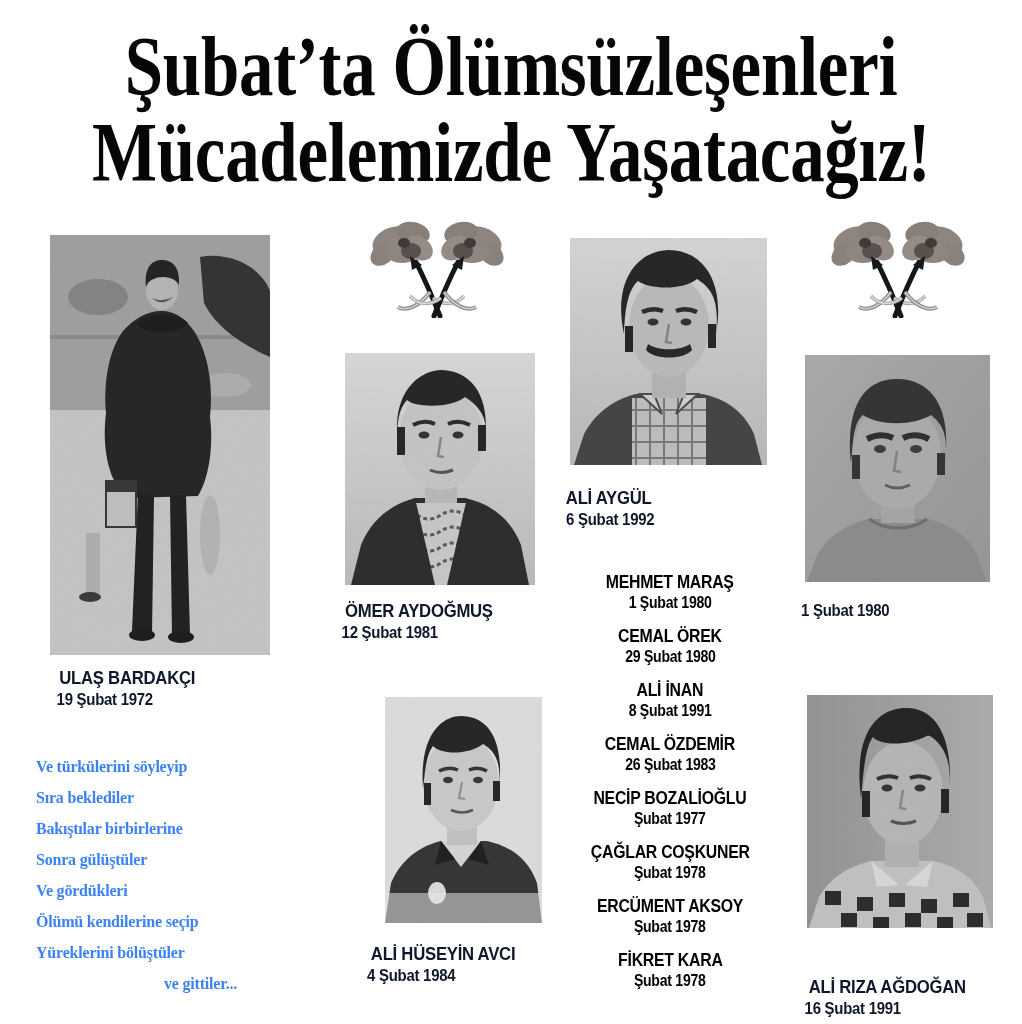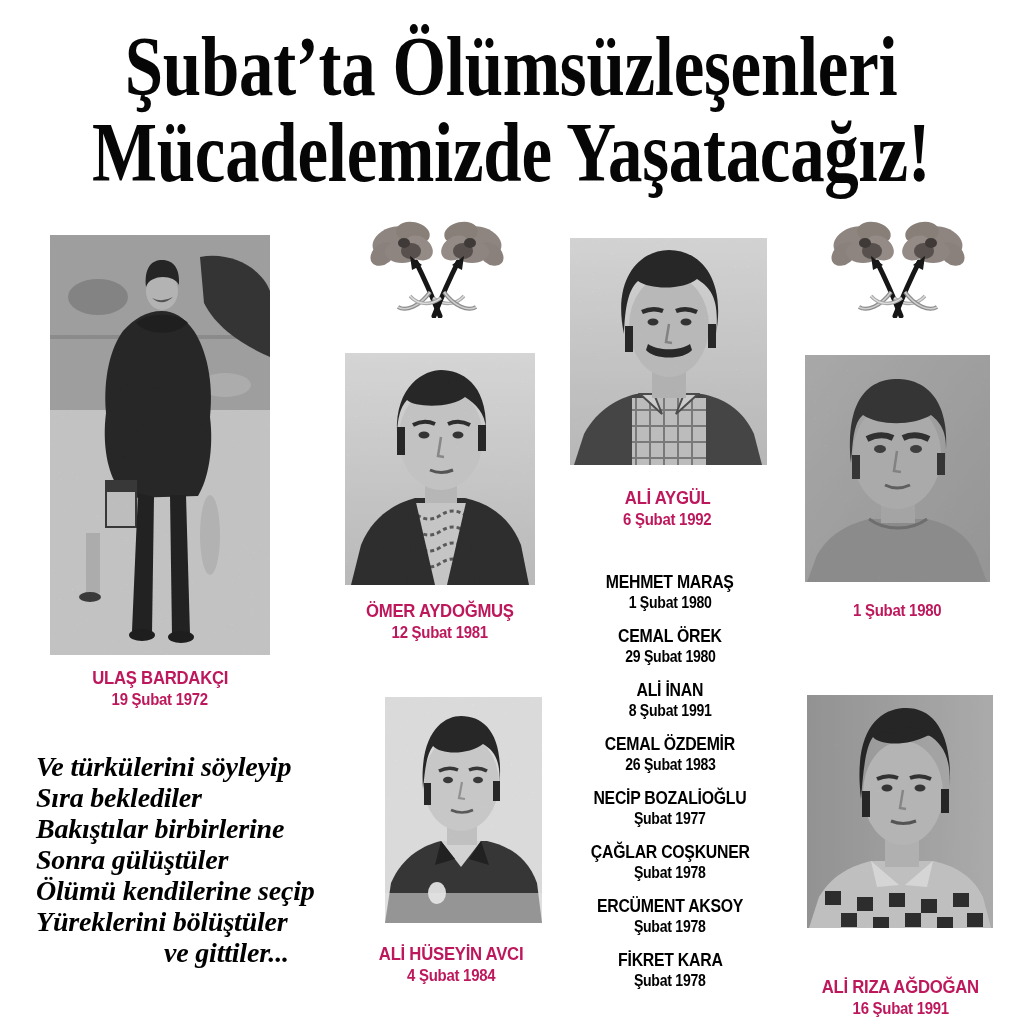--- a/index.html
+++ b/index.html
@@ -22,40 +22,40 @@
   .ph-avci   {left:385px;top:697px;width:157px;height:226px;}
   .ph-agdogan{left:807px;top:695px;width:186px;height:233px;}
 
   
   .carn{position:absolute;width:162px;height:100px;}
   .carn svg{display:block;width:100%;height:100%;}
   .carn-left {left:356px;top:218px;}
   .carn-right{left:817px;top:218px;}
 
   
-  .caption{position:absolute;text-align:center;font-weight:bold;color:#be185d;}
+  .caption{position:absolute;text-align:left;font-weight:bold;color:#0f172a;}
   .caption .nm{font-size:19px;line-height:23px;}
   .caption .dt{font-size:17px;line-height:22px;}
   .cx{display:inline-block;transform:scaleX(0.88);transform-origin:center;white-space:nowrap;letter-spacing:-0.3px;}
   .cap-ulas   {left:50px; width:220px;top:666px;}
   .cap-omer   {left:335px;width:210px;top:599px;}
   .cap-aygul  {left:560px;width:215px;top:486px;}
   .cap-mart   {left:795px;width:205px;top:600px;}
   .cap-avci   {left:361px;width:180px;top:942px;}
   .cap-agdogan{left:798px;width:205px;top:942px;margin-top:33px;}
 
   
   .mlist{position:absolute;left:570px;top:572px;width:200px;text-align:center;font-weight:bold;}
   .mlist .item{margin-bottom:13px;}
   .mlist .nm{font-size:18px;line-height:21px;}
   .mlist .dt{font-size:16px;line-height:20px;}
 
   
   .poem{position:absolute;left:36px;top:751px;font-family:"Liberation Serif",serif;
-        font-weight:bold;font-size:28px;line-height:31px;letter-spacing:-0.2px;color:#000000;font-style:italic;}
+        font-weight:bold;font-size:16px;line-height:31px;letter-spacing:-0.2px;color:#3b82f6;}
   .poem .pline{display:block;}
   .poem .indent{padding-left:128px;}
 </style>
 </head>
 <body>
 
 <svg width="0" height="0" style="position:absolute" aria-hidden="true">
   <defs>
     <filter id="grain" x="0%" y="0%" width="100%" height="100%">
       <feTurbulence type="fractalNoise" baseFrequency="0.85" numOctaves="2" stitchTiles="stitch"></feTurbulence>
@@ -366,18 +366,19 @@
       <div class="nm"><span class="cx">FİKRET KARA</span></div>
       <div class="dt"><span class="cx">Şubat 1978</span></div>
     </div>
   </div>
 
   <div class="poem">
     <span class="pline">Ve türkülerini söyleyip</span>
     <span class="pline">Sıra beklediler</span>
     <span class="pline">Bakıştılar birbirlerine</span>
     <span class="pline">Sonra gülüştüler</span>
+    <span class="pline">Ve gördükleri</span>
     <span class="pline">Ölümü kendilerine seçip</span>
     <span class="pline">Yüreklerini bölüştüler</span>
     <span class="pline indent">ve gittiler...</span>
   </div>
 
 </div>
 
 </body></html>

